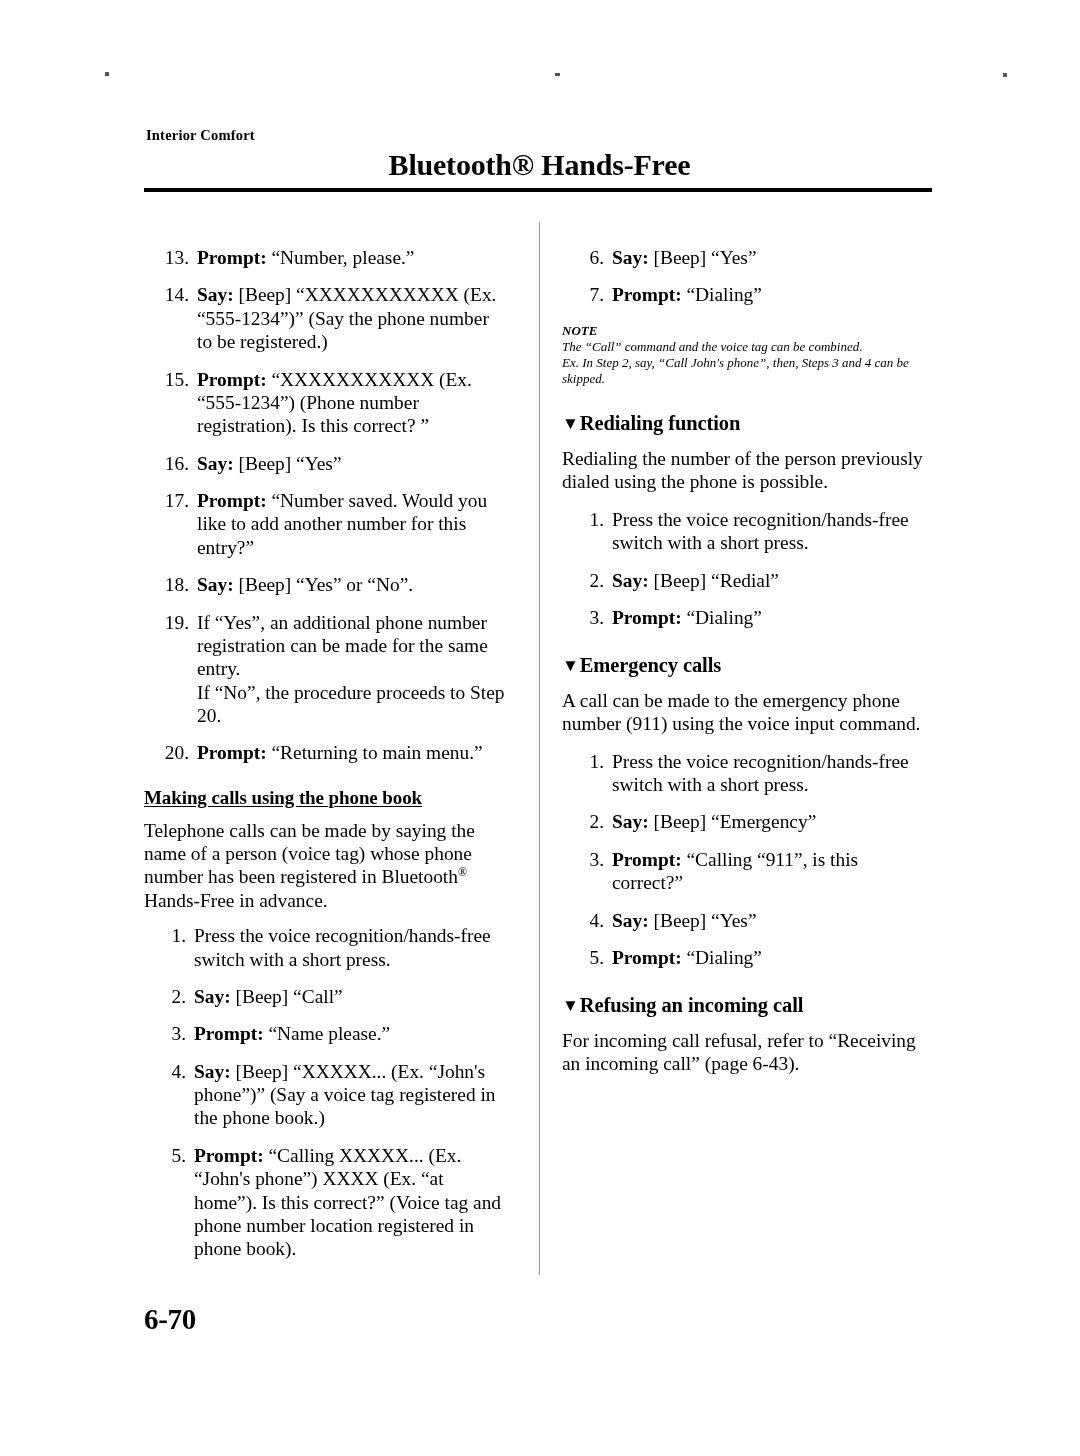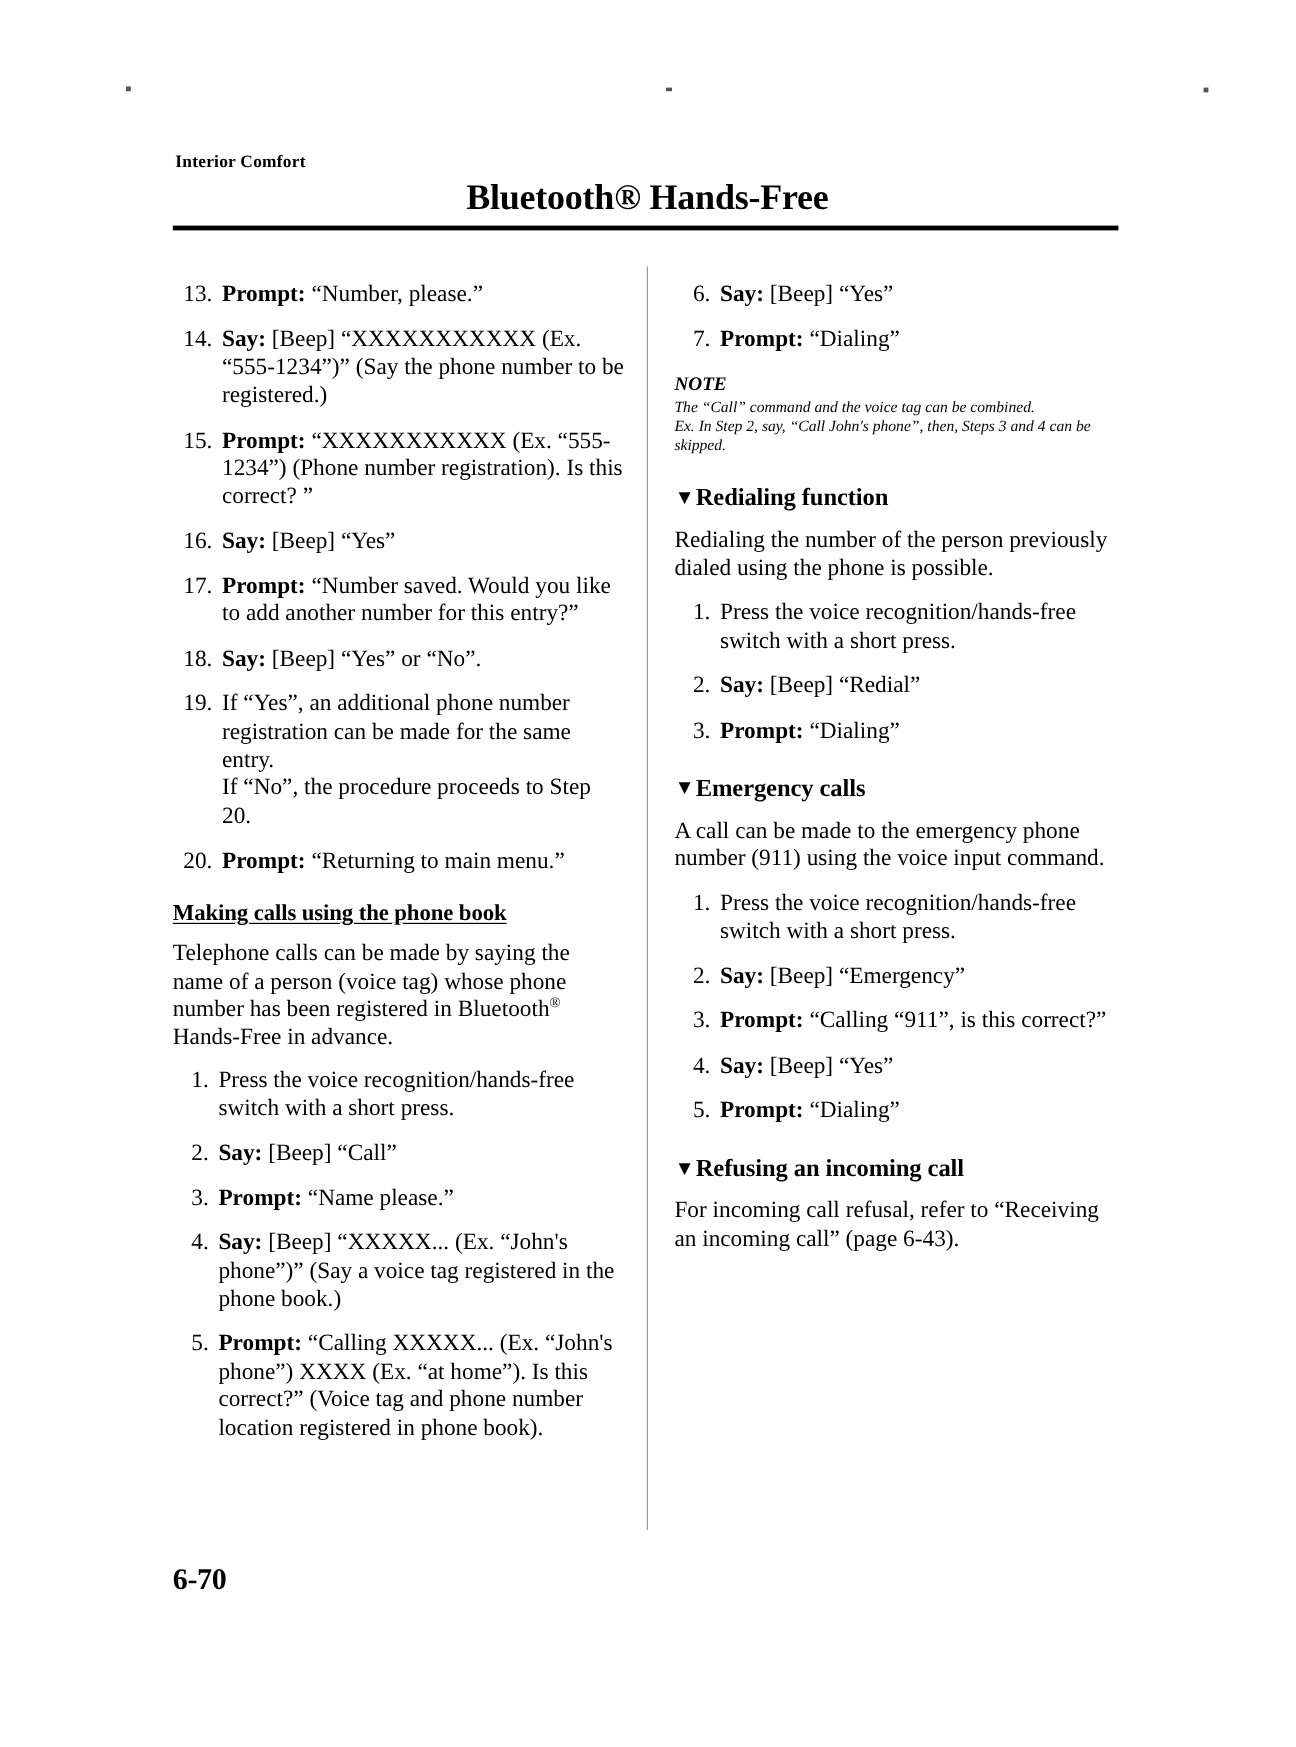--- a/index.html
+++ b/index.html
@@ -83,21 +83,21 @@
     left: 523px;
     top: 222px;
     width: 1px;
     height: 1053px;
     background: #9a9a9a;
   }
 
   
   ol.numlist {
     list-style: none;
-    margin: 0;
+    margin: 12px;
     padding: 0;
   }
   ol.numlist > li {
     position: relative;
     padding-left: 38px;
     margin-bottom: 14px;
   }
   ol.numlist > li:last-child { margin-bottom: 0; }
   ol.numlist > li .num {
     position: absolute;
@@ -145,21 +145,21 @@
     transform: translateY(-1px);
   }
 
   
   .note-block {
     margin: 16px 0 0 0;
   }
   .note-label {
     font-weight: bold;
     font-style: italic;
-    font-size: 16px;
+    font-size: 13px;
     margin: 0 0 1px 0;
   }
   .note-text {
     font-style: italic;
     font-size: 13px;
     line-height: 1.23;
     margin: 0;
   }
 
   sup.reg {
@@ -167,21 +167,21 @@
     vertical-align: super;
     line-height: 0;
   }
 
   
   .page-number {
     position: absolute;
     left: 128px;
     top: 1303px;
     font-weight: bold;
-    font-size: 25px;
+    font-size: 29px;
     letter-spacing: -0.3px;
   }
 </style>
 </head>
 <body>
 
 <div class="page">
 
   <div class="reg-mark reg-left"></div>
   <div class="reg-mark reg-center"></div>

